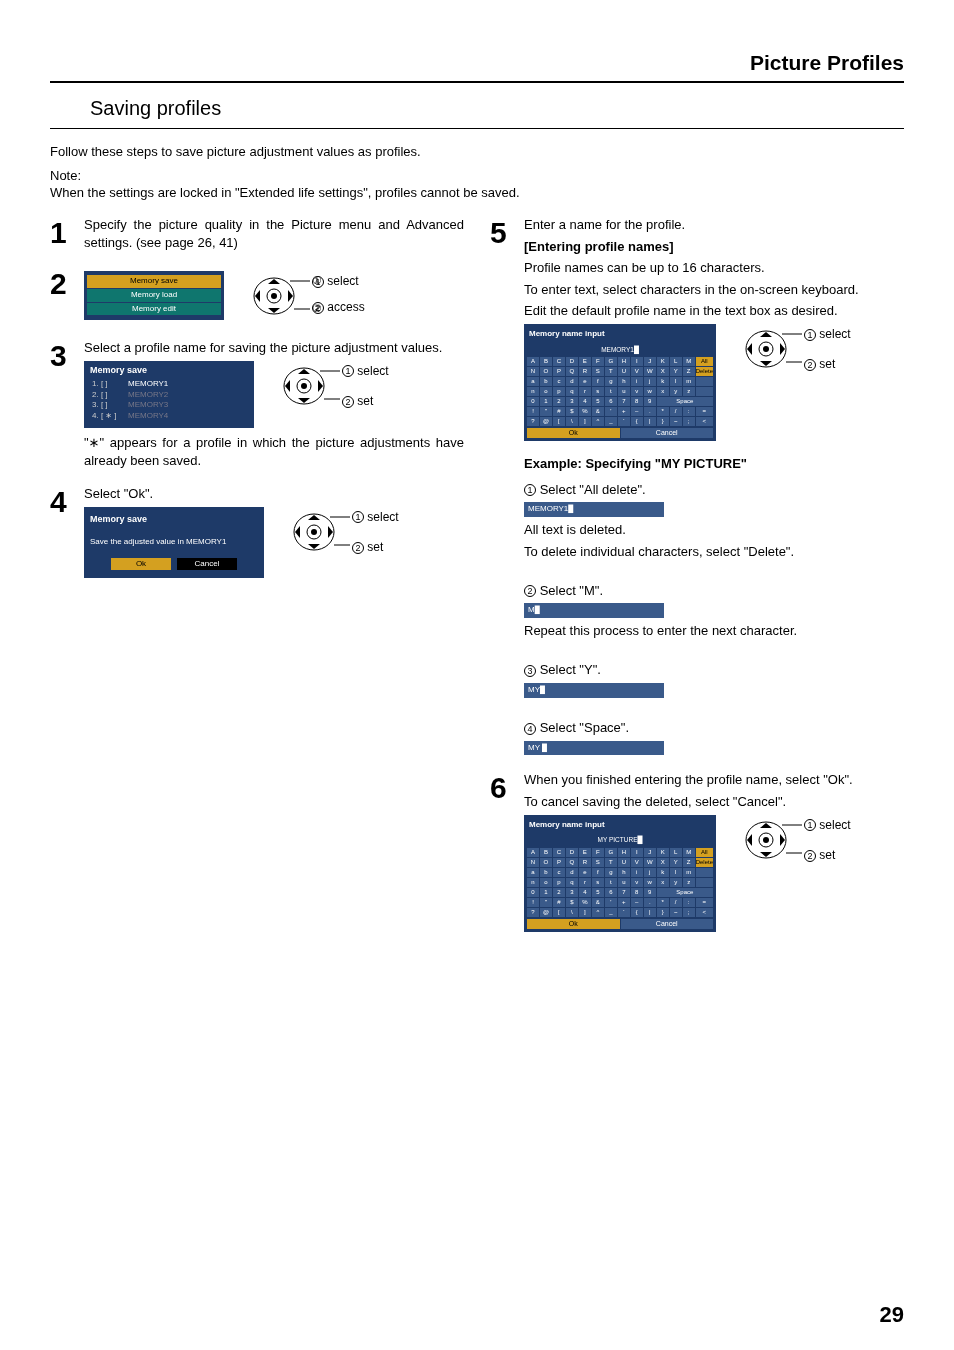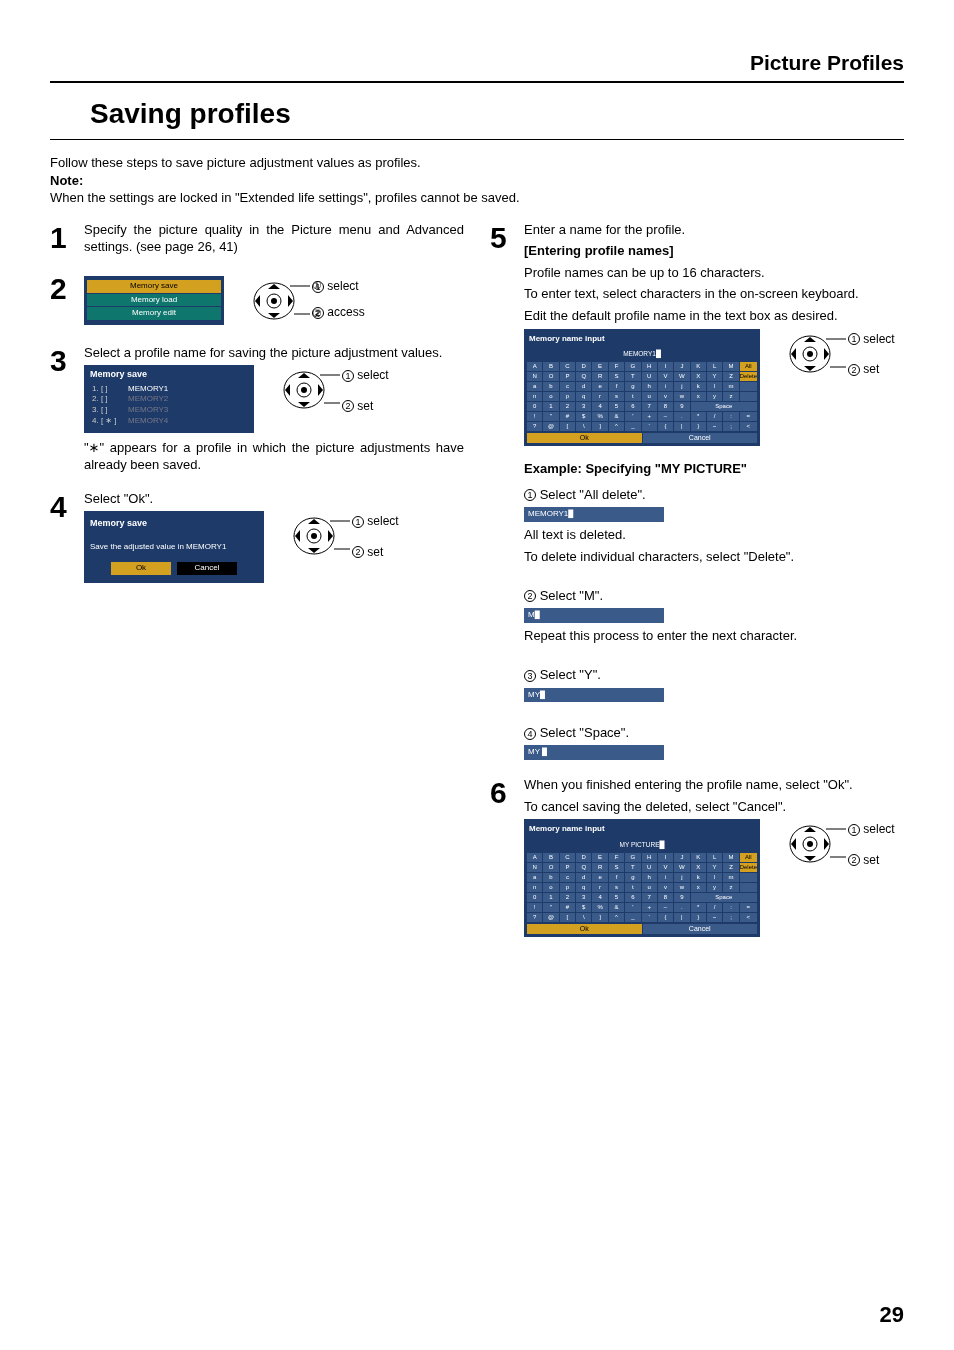--- a/index.html
+++ b/index.html
@@ -9,24 +9,24 @@
     height: 1350px;
     padding: 30px 50px 20px 50px;
     color: #000;
     font-size: 13px;
     line-height: 1.35;
     position: relative;
   }
   .header-area { text-align: right; margin-top: 19px; }
   .section-header { font-size: 21px; font-weight: bold; }
   .hr1 { border: none; border-top: 2px solid #000; margin-top: 4px; margin-bottom: 12px; }
-  .main-title { font-size: 28px; font-weight: bold; margin-left: 40px; margin-top: 11px; }
+  .main-title { font-size: 20px; font-weight: normal; margin-left: 40px; margin-top: 11px; }
   .hr2 { border: none; border-top: 1.5px solid #000; margin-top: 6px; margin-bottom: 14px; }
-  .intro { }
-  .note-label { font-weight: bold; }
+  .intro { margin-bottom: 6px; }
+  .note-label { font-weight: normal; }
   .columns { display: flex; gap: 26px; margin-top: 14px; }
   .col { width: 50%; }
   .step { display: flex; margin-bottom: 12px; }
   .stepnum { font-size: 30px; font-weight: bold; width: 34px; flex-shrink: 0; line-height: 1; padding-top:2px;}
   .stepbody { flex: 1; }
   .stepbody p { margin-bottom: 4px; text-align: justify;}
   .menu-box {
     background: #1e3a68; color: #fff; font-size: 8px;
     width: 140px; padding: 4px 0;
   }
@@ -38,21 +38,21 @@
   .ms-list .rownum { width:36px; color:#ccc;}
   .ms-list .rowname { flex:1;}
   .ms-list .row.active .rowname { color:#fff;}
   .ms-list .row.inactive { color:#778; }
   .confirm-box { background:#1e3a68; color:#fff; font-size:8px; width:180px; padding:4px; }
   .confirm-box .mtitle { font-size:9px; font-weight:bold; padding:2px 2px 10px 2px;}
   .confirm-box .ctext { padding:2px 2px 10px 2px;}
   .confirm-box .btns { display:flex; gap:6px; justify-content:center; padding-bottom:4px;}
   .confirm-box .btn { background:#000; color:#fff; font-size:8px; padding:1px 0; width:60px; text-align:center;}
   .confirm-box .btn.sel { background:#d4a020; color:#000;}
-  .kb-box { background:#1e3a68; color:#fff; font-size:6.5px; width:236px; padding:3px;}
+  .kb-box { background:#1e3a68; color:#fff; font-size:6.5px; width:192px; padding:3px;}
   .kb-box .mtitle { font-size:8px; font-weight:bold; padding:2px;}
   .kb-box .input-row { text-align:center; padding:3px 0;}
   .kb-box .grid { display:grid; grid-template-columns: repeat(14, 1fr); gap:1px; }
   .kb-box .key { background:#3a5a8a; text-align:center; font-size:6px; line-height:9px; height:9px;}
   .kb-box .okcancel { display:flex; margin-top:2px; gap:1px;}
   .kb-box .okbtn { background:#d4a020; color:#000; text-align:center; font-size:7px; line-height:10px; height:10px; flex:1;}
   .kb-box .cancelbtn { background:#3a5a8a; text-align:center; font-size:7px; line-height:10px; height:10px; flex:1;}
   .remote {
     display:inline-block;
     position:relative;

